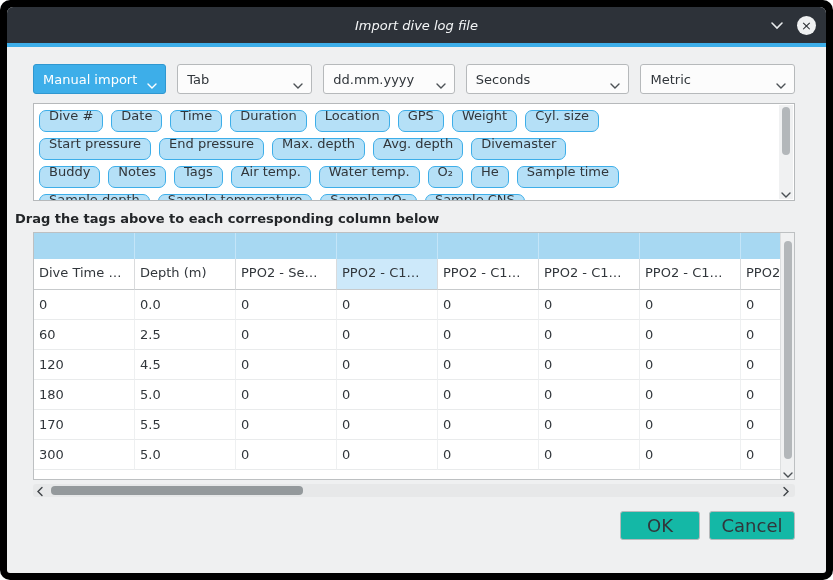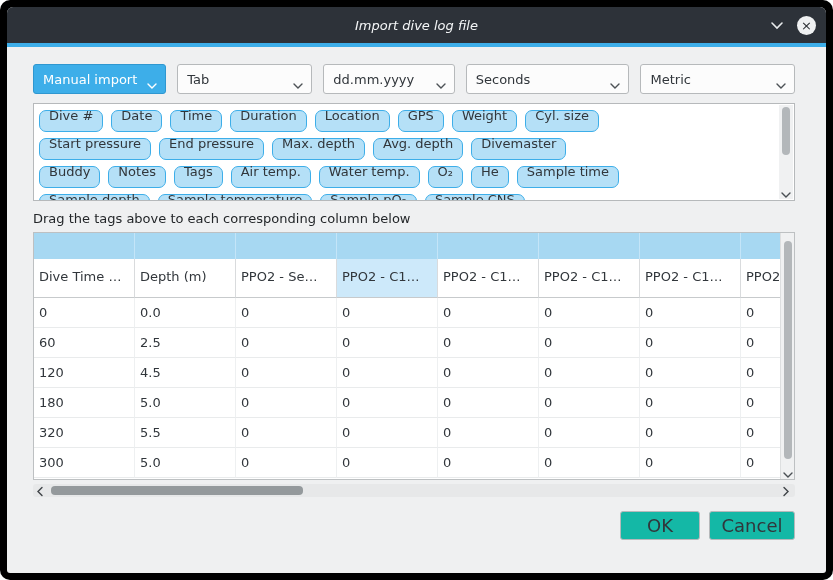--- a/index.html
+++ b/index.html
@@ -37,29 +37,29 @@
   .tagbox { position:absolute; left:26px; top:96px; width:762px; height:98px;
             background:#ffffff; border:1px solid #b6b9bb; overflow:hidden; padding:6px 22px 0 5px; }
   .tagrow { display:flex; gap:8px; margin-bottom:6px; }
   .chip { height:22px; padding:1px 9px 13px 9px; background:#b5e0f7; border:1px solid #3daee9;
           border-radius:7px; display:flex; align-items:center; white-space:nowrap; cursor:grab; }
   .tags-scroll { position:absolute; right:1px; top:1px; width:14px; height:94px; background:#f0f1f2; }
   .tags-thumb { position:absolute; left:3px; top:2px; width:8px; height:48px; background:#b3b7ba; border-radius:4px; }
   .tags-sarrow { position:absolute; left:2px; bottom:2px; width:10px; height:10px; }
 
   
-  .instruction { position:absolute; left:26px; top:204px; width:762px; color:#232629; }
+  .instruction { position:absolute; left:8px; top:204px; width:762px; color:#232629;font-weight:bold; }
 
   
   .tablebox { position:absolute; left:26px; top:225px; width:762px; height:248px;
               background:#ffffff; border:1px solid #bdc0c2; }
   .tview { position:absolute; left:0; top:0; width:746px; height:246px; overflow:hidden; }
   .trow { display:grid; grid-template-columns:repeat(8,101px); width:808px; }
   .droprow .dropcell { height:26px; background:#a7d8f2; border-right:1px solid #c4e5f8; cursor:pointer; }
-  .hrow .th { height:39px; padding:0 4px 4px 5px; display:flex; align-items:center;
+  .hrow .th { height:31px; padding:0 4px 4px 5px; display:flex; align-items:center;
               border-right:1px solid #d9dbdd; border-bottom:1px solid #c7cacc;
               white-space:nowrap; overflow:hidden; cursor:pointer; background:#ffffff; }
   .hrow .th.hl { background:#cde9fa; }
   .drow .td { height:30px; padding:0 4px 0 5px; display:flex; align-items:center;
               border-right:1px solid #eef0f1; border-bottom:1px solid #e9ebec;
               white-space:nowrap; overflow:hidden; background:#ffffff; }
   .vscroll { position:absolute; right:0; top:0; width:14px; height:246px; background:#f0f1f2; border-left:1px solid #dddfe0; }
   .vthumb { position:absolute; left:3px; top:8px; width:8px; height:218px; background:#b3b7ba; border-radius:4px; }
   .vsarrow { position:absolute; left:2px; bottom:2px; width:10px; height:10px; }
 
@@ -241,21 +241,21 @@
           <div class="td">180</div>
           <div class="td">5.0</div>
           <div class="td">0</div>
           <div class="td">0</div>
           <div class="td">0</div>
           <div class="td">0</div>
           <div class="td">0</div>
           <div class="td">0</div>
         </div>
         <div class="trow drow">
-          <div class="td">320</div>
+          <div class="td">170</div>
           <div class="td">5.5</div>
           <div class="td">0</div>
           <div class="td">0</div>
           <div class="td">0</div>
           <div class="td">0</div>
           <div class="td">0</div>
           <div class="td">0</div>
         </div>
         <div class="trow drow">
           <div class="td">300</div>

